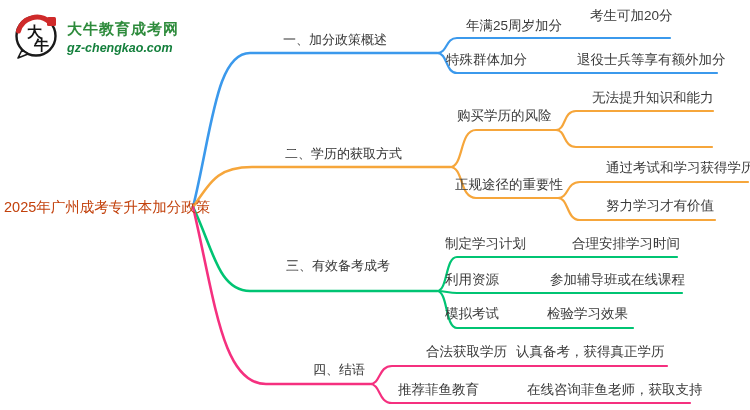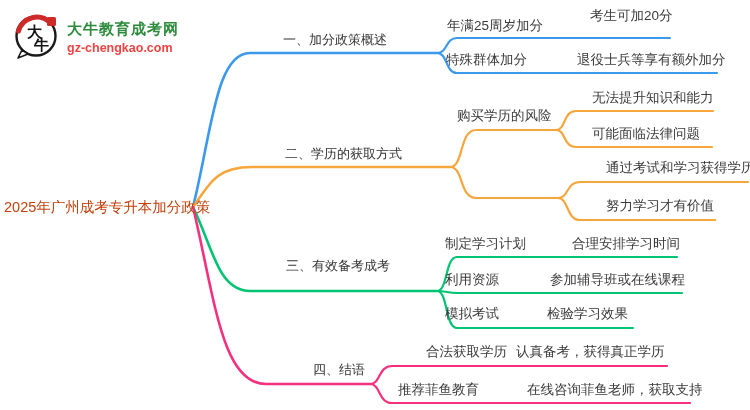--- a/index.html
+++ b/index.html
@@ -14,21 +14,21 @@
   }
   .root{font-size:14.5px;color:#c2410c;width:184px;text-align:right;}
   .lvl1{font-size:13px;color:#333;}
   .lvl2,.lvl3{font-size:13.5px;color:#3a3a3a;}
   .logo{
     position:absolute;left:12px;top:12px;z-index:3;display:flex;align-items:center;
     gap:7px;text-decoration:none;cursor:pointer;
   }
   .logo-icon{width:48px;height:50px;display:block;}
   .logo-title{font-size:15px;font-weight:bold;color:#2e8b3c;letter-spacing:1px;}
-  .logo-domain{font-size:12.5px;font-weight:bold;color:#ef4444;margin-top:2px;}
+  .logo-domain{font-size:12.5px;font-weight:bold;color:#15803d;margin-top:2px;font-style:italic;}
 </style>
 </head>
 <body>
 
 <div class="mm">
 
   <svg class="links" width="750" height="410" viewBox="0 0 750 410">
     <g fill="none" stroke="#3b99ec" stroke-width="2.6" stroke-linecap="round">
       <path d="M193 207 C212 130 216 53 250 53 L437 53"></path>
       <path stroke-width="2.2" d="M437 53 C448 53 445 38 457 38 L670 38"></path>
@@ -67,29 +67,29 @@
     </svg>
     <span class="logo-text">
       <span class="logo-title" style="display:block">大牛教育成考网</span>
       <span class="logo-domain" style="display:block">gz-chengkao.com</span>
     </span>
   </a>
 
   <div class="node root" style="left:4px;top:198px;">2025年广州成考专升本加分政策</div>
 
   <div class="node lvl1" style="left:283px;top:32px;">一、加分政策概述</div>
-  <div class="node lvl2" style="left:447px;top:18px;">年满25周岁加分</div>
+  <div class="node lvl2" style="left:466px;top:18px;">年满25周岁加分</div>
   <div class="node lvl3" style="left:590px;top:8px;">考生可加20分</div>
   <div class="node lvl2" style="left:446px;top:52px;">特殊群体加分</div>
   <div class="node lvl3" style="left:577px;top:52px;">退役士兵等享有额外加分</div>
 
   <div class="node lvl1" style="left:285px;top:146px;">二、学历的获取方式</div>
   <div class="node lvl2" style="left:457px;top:108px;">购买学历的风险</div>
   <div class="node lvl3" style="left:592px;top:90px;">无法提升知识和能力</div>
-  <div class="node lvl3" style="left:592px;top:126px;">可能面临法律问题</div>
+  <div class="node lvl2" style="left:455px;top:177px;">正规途径的重要性</div>
   <div class="node lvl3" style="left:606px;top:160px;">通过考试和学习获得学历</div>
   <div class="node lvl3" style="left:606px;top:198px;">努力学习才有价值</div>
 
   <div class="node lvl1" style="left:286px;top:258px;">三、有效备考成考</div>
   <div class="node lvl2" style="left:445px;top:236px;">制定学习计划</div>
   <div class="node lvl3" style="left:572px;top:236px;">合理安排学习时间</div>
   <div class="node lvl2" style="left:445px;top:272px;">利用资源</div>
   <div class="node lvl3" style="left:550px;top:272px;">参加辅导班或在线课程</div>
   <div class="node lvl2" style="left:445px;top:306px;">模拟考试</div>
   <div class="node lvl3" style="left:547px;top:306px;">检验学习效果</div>

